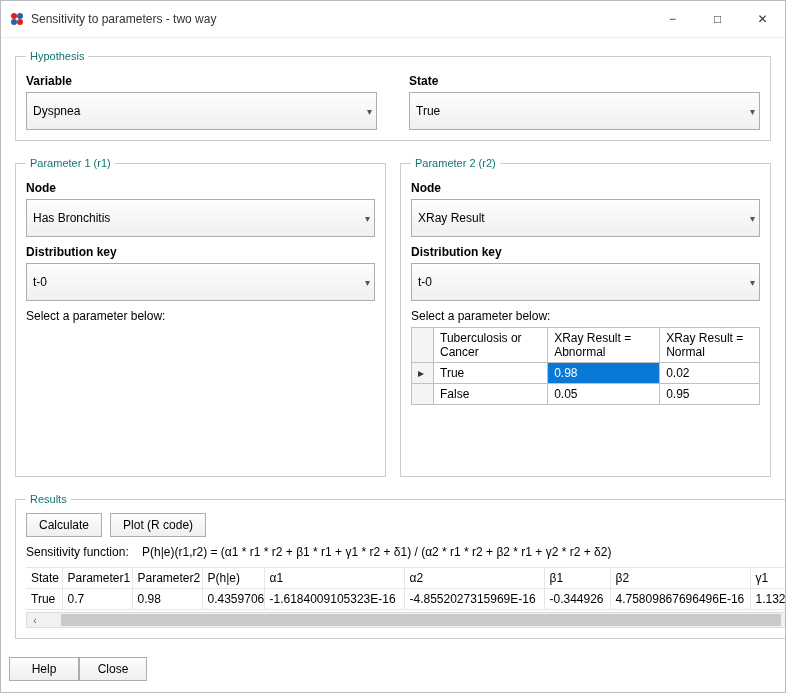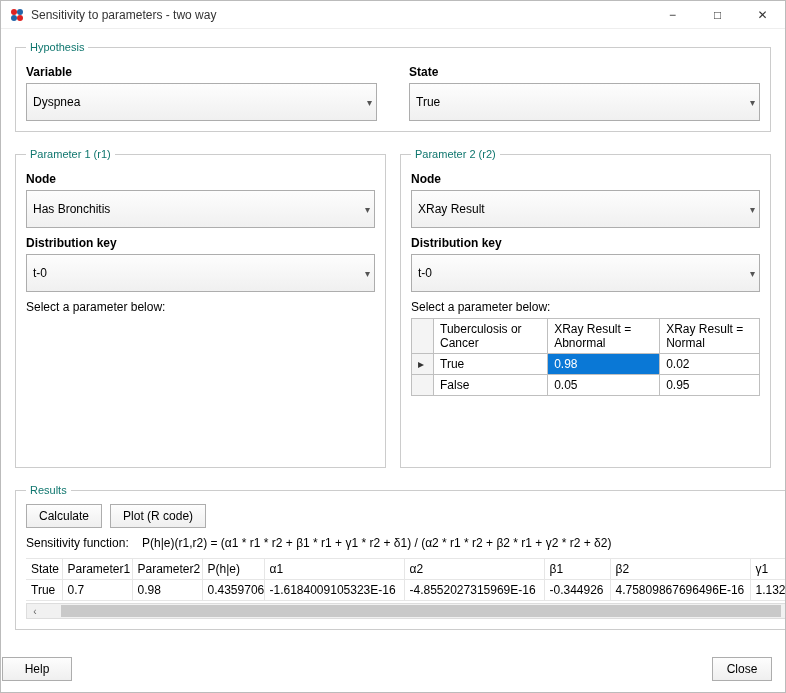--- a/index.html
+++ b/index.html
@@ -10,21 +10,21 @@
     background: #fff;
     color: #000;
     width: 786px;
     height: 693px;
     overflow: hidden;
     border: 1px solid #bbb;
   }
   .titlebar {
     display: flex;
     align-items: center;
-    height: 28px;
+    height: 37px;
     padding: 0 0 0 8px;
     background: #fff;
     border-bottom: 1px solid #eee;
   }
   .titlebar .icon {
     width: 16px; height: 16px; margin-right: 6px;
     display: inline-flex; align-items: center; justify-content: center;
   }
   .titlebar .title { flex: 1; font-size: 12px; color: #333; }
   .winbtns { display: flex; }
@@ -133,22 +133,22 @@
     width: 16px; height: 14px; display:flex; align-items:center; justify-content:center;
     color:#666; font-size:10px;
   }
   .hscroll .track { flex:1; height:14px; background:#f1f1f1; position:relative; }
   .hscroll .thumb {
     position:absolute; left:18px; top:1px; height:12px; width:720px;
     background: #c9c9c9;
   }
   .footer {
     position: absolute;
-    left: 2px; right: 14px; bottom: 12px;
-    display: flex; justify-content: space-between;
+    left: 9px; right: 14px; bottom: 12px;
+    display: flex; 
   }
   .param-panels { display:flex; gap:14px; }
   .param-panels fieldset { flex:1; min-width:0; }
 </style>
 </head>
 <body>
 
 <div class="titlebar">
   <span class="icon">
     <svg width="16" height="16" viewBox="0 0 16 16">
@@ -305,14 +305,14 @@
         <div class="thumb"></div>
       </div>
 
     </div>
   </fieldset>
 
 </div>
 
 <div class="footer">
   <div class="btn" style="width:70px;text-align:center;">Help</div>
-  <div class="btn" style="width:60px;text-align:center;margin-left:19px;">Close</div>
+  <div class="btn" style="width:68px;text-align:center;">Close</div>
 </div>
 
 </body></html>

